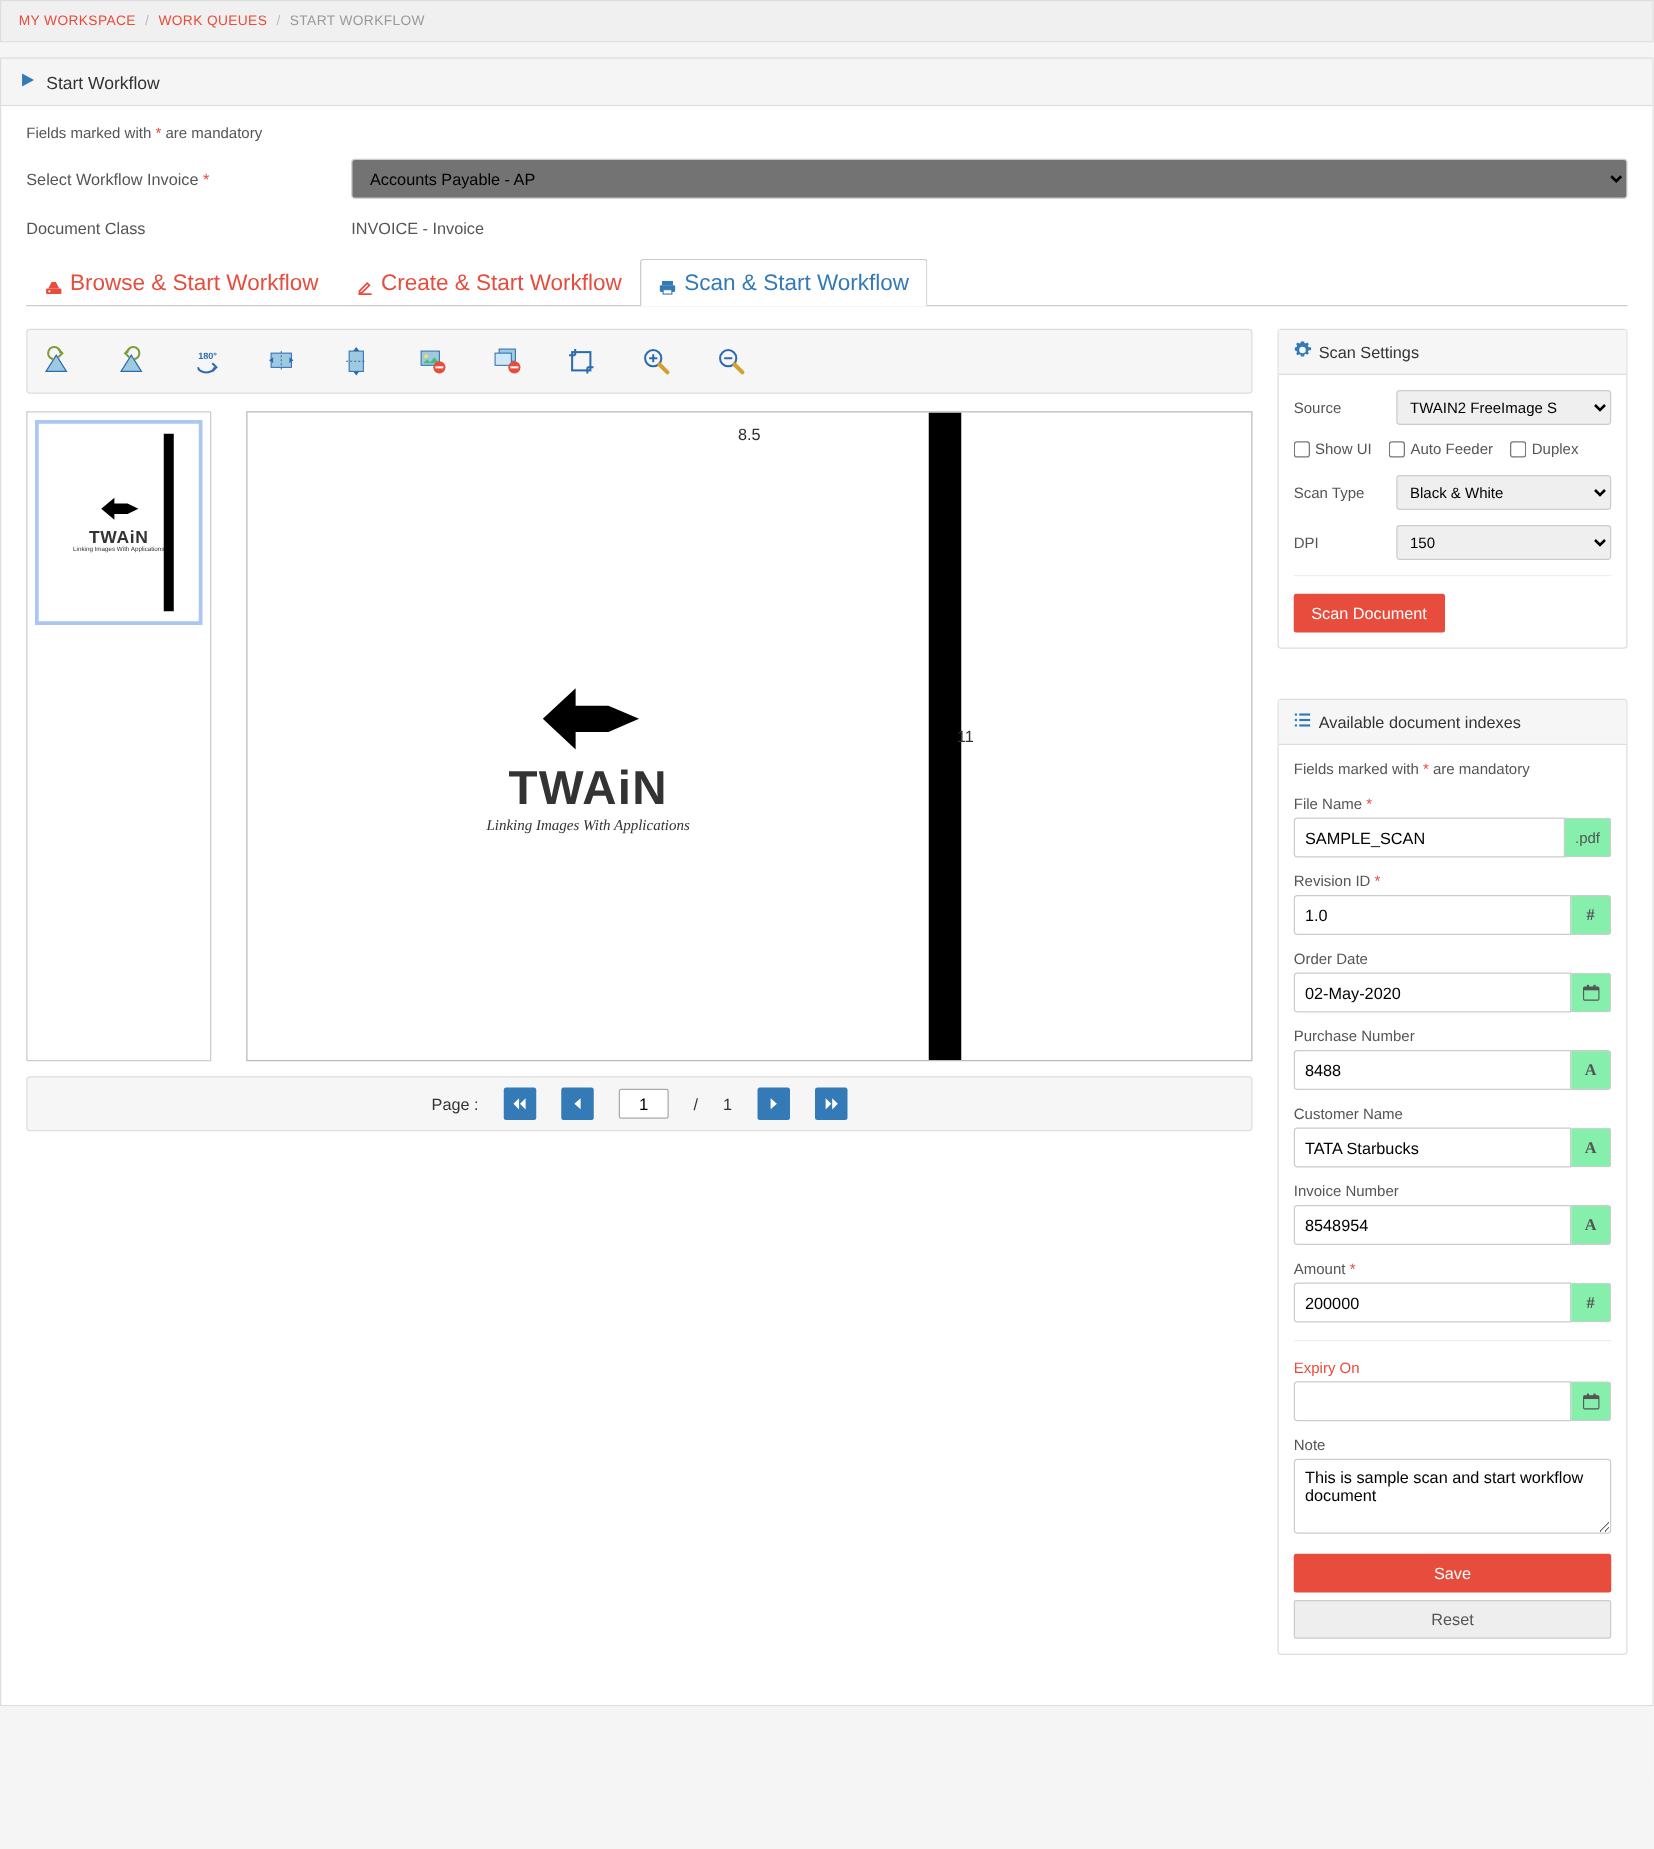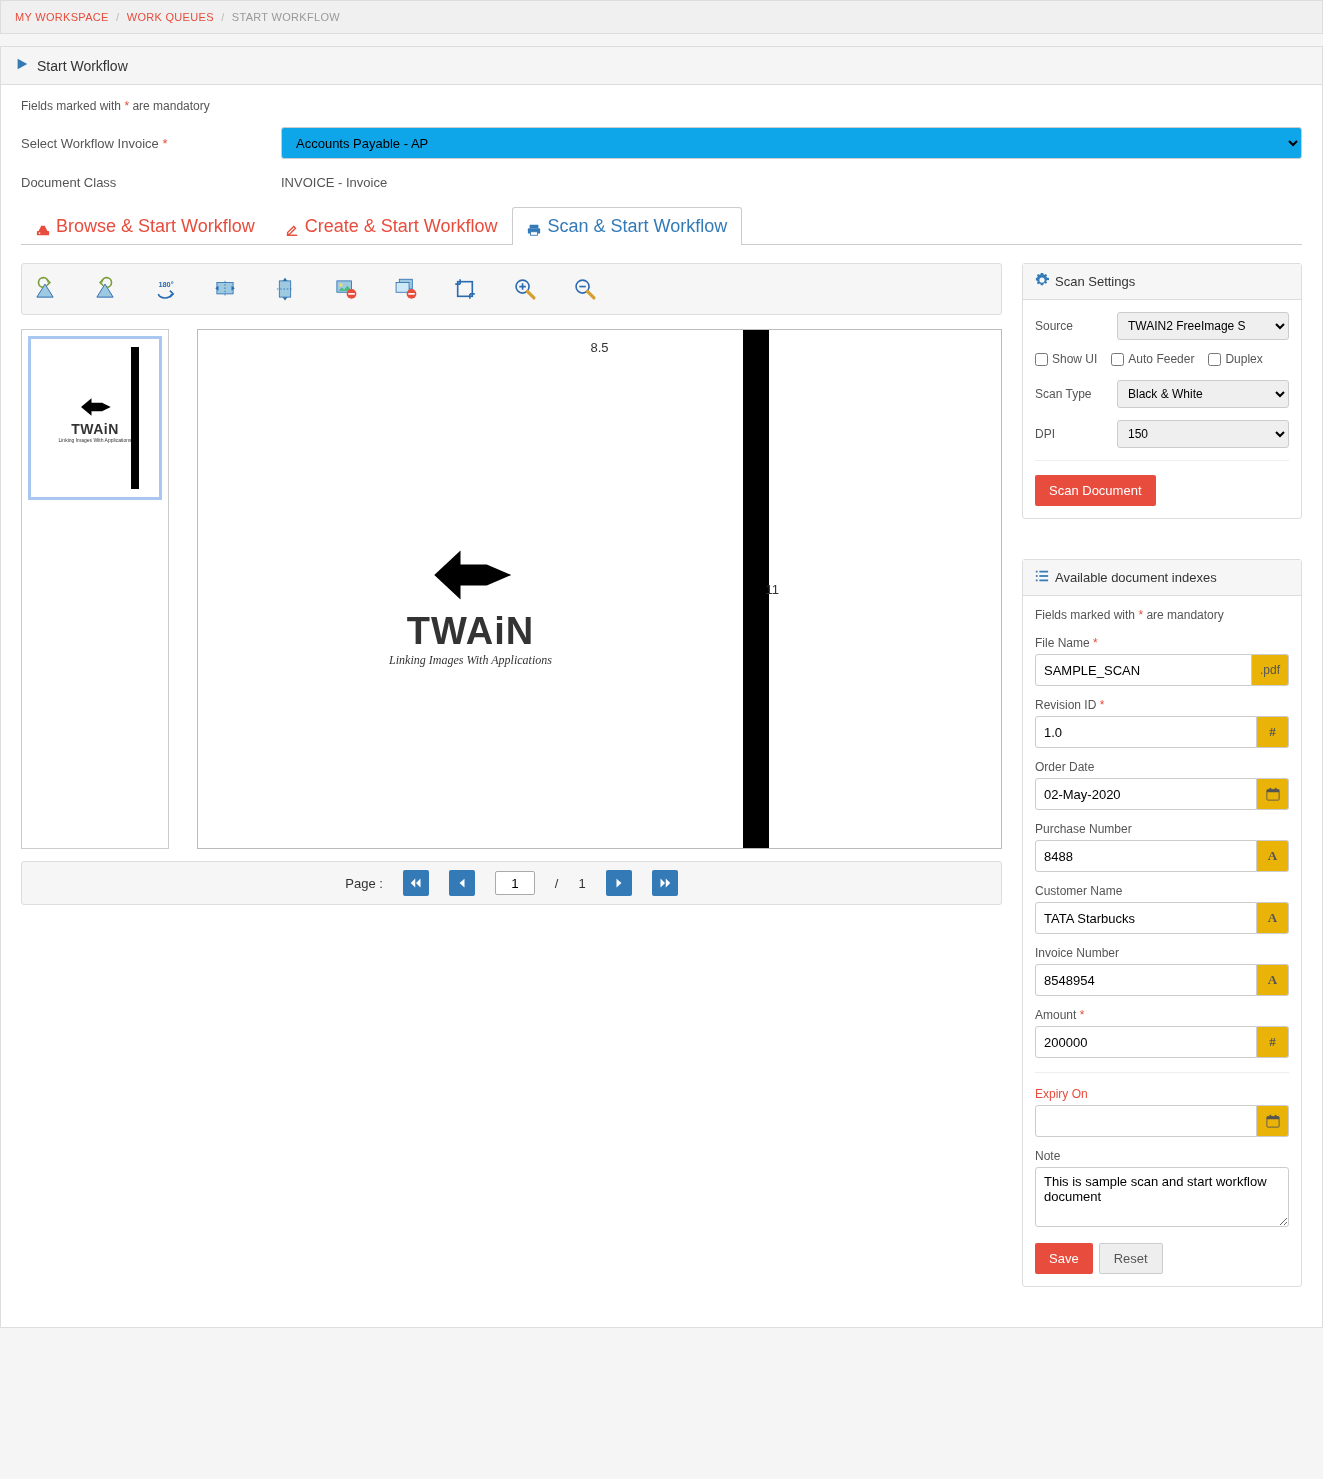--- a/index.html
+++ b/index.html
@@ -12,21 +12,21 @@
 .panel-header .play { color: #337ab7; }
 
 .main { padding: 14px 20px 40px; background: #fff; border: 1px solid #ddd; border-top: none; }
 
 .hint { font-size: 12px; color: #555; margin-bottom: 14px; }
 .hint .req { color: #e74c3c; }
 
 .row { display: flex; align-items: center; margin-bottom: 16px; gap: 20px; }
 .row label { width: 240px; font-size: 13px; color: #555; }
 .row .req { color: #e74c3c; }
-.row select { flex: 1; height: 32px; border: 1px solid #ccc; border-radius: 3px; padding: 0 10px; font-size: 13px; background: #0ea5e9; }
+.row select { flex: 1; height: 32px; border: 1px solid #ccc; border-radius: 3px; padding: 0 10px; font-size: 13px; background: #737373; }
 .row .static { flex: 1; font-size: 13px; color: #555; }
 
 .tabs { border-bottom: 1px solid #ccc; display: flex; }
 .tab { border: 1px solid transparent; border-bottom: none; padding: 8px 14px; font-size: 18px; cursor: pointer; display: flex; align-items: flex-end; gap: 6px; position: relative; top: 1px; border-radius: 3px 3px 0 0; }
 .tab.inactive { color: #e74c3c; }
 .tab.active { border-color: #ccc; background: #fff; color: #337ab7; }
 .tab svg { width: 14px; height: 14px; }
 
 .content-area { display: flex; gap: 20px; margin-top: 18px; }
 .left-pane { flex: 1; }
@@ -73,25 +73,25 @@
 .idx-hint { font-size: 12px; color: #555; margin-bottom: 14px; }
 .field { margin-bottom: 12px; }
 .field > .lbl { font-size: 12px; color: #555; margin-bottom: 4px; display: block; }
 .field > .lbl.danger { color: #e74c3c; }
 .field > .lbl .req { color: #e74c3c; }
 .input-group { display: flex; }
 .input-group input, .input-group textarea {
   flex: 1; height: 32px; border: 1px solid #ccc; border-radius: 3px 0 0 3px; padding: 0 8px; font-size: 13px;
 }
 .input-group.plain input, .input-group.plain textarea { border-radius: 3px; }
-.input-group .addon { width: 32px; border: 1px solid #ccc; border-left: none; border-radius: 0 3px 3px 0; background: #eab308; display: flex; align-items: center; justify-content: center; color: #555; font-family: Georgia, serif; font-weight: bold; }
+.input-group .addon { width: 32px; border: 1px solid #ccc; border-left: none; border-radius: 0 3px 3px 0; background: #86efac; display: flex; align-items: center; justify-content: center; color: #555; font-family: Georgia, serif; font-weight: bold; }
 .input-group .addon.txt { width: auto; padding: 0 8px; font-family: inherit; font-weight: normal; font-size: 12px; }
 textarea { resize: both; height: 60px !important; padding: 6px 8px !important; font-family: inherit; }
 
-.actions { display: flex; gap: 6px; margin-top: 16px; }
+.actions { display: flex; gap: 6px; margin-top: 16px; flex-direction: column; }
 
 .arrow-shape { width: 90px; height: 70px; }
 .arrow-shape.small { width: 36px; height: 28px; }
 
 </style>
 </head>
 <body>
 
 <div class="breadcrumb">
   <a href="#">MY WORKSPACE</a>

